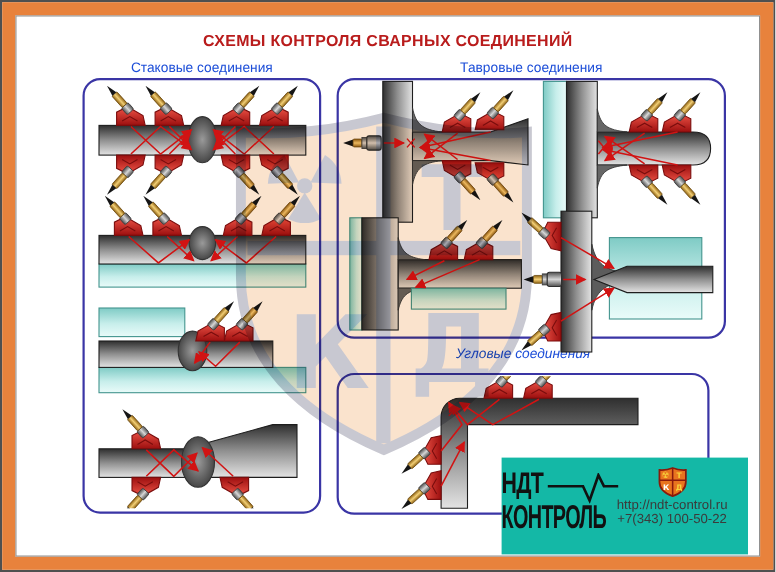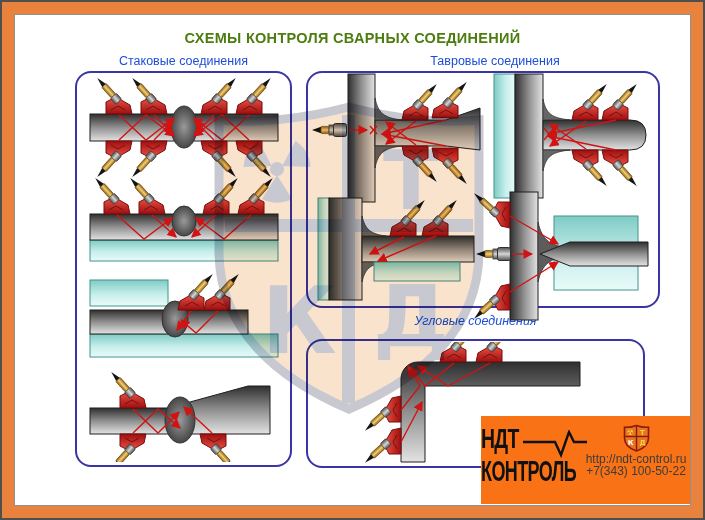--- a/index.html
+++ b/index.html
@@ -4,39 +4,39 @@
 <style>
   html,body{margin:0;padding:0;background:#d8d8d8;}
   #poster{position:relative;width:705px;height:520px;background:#fff;overflow:hidden;
           font-family:"Liberation Sans",sans-serif;}
   
   .frame-outer{position:absolute;inset:0;border:2px solid #4f4f4f;pointer-events:none;z-index:90;}
   .frame-orange{position:absolute;inset:2px;border:12px solid #e8823c;pointer-events:none;z-index:90;}
   .frame-inner{position:absolute;inset:14px;border:1px solid #909090;pointer-events:none;z-index:90;}
   
   .title{position:absolute;left:0;top:30px;width:100%;text-align:center;
-         font-size:14.5px;font-weight:bold;color:#4d7c0f;letter-spacing:.3px;z-index:5;}
+         font-size:14.5px;font-weight:bold;color:#b91c1c;letter-spacing:.3px;z-index:5;}
   .seclabel{position:absolute;font-size:12.5px;color:#1d4ed8;text-align:center;z-index:5;}
   #lbl-butt{left:75px;top:54px;width:217px;}
-  #lbl-tee{left:318px;top:54px;width:354px;}
+  #lbl-tee{left:306px;top:54px;width:354px;}
   #lbl-corner{left:306px;top:314px;width:339px;font-style:italic;}
   
   .panel{position:absolute;border:2px solid #3a35a5;border-radius:16px;z-index:4;}
   #panel-butt{left:75px;top:71px;width:213px;height:392px;}
   #panel-tee{left:306px;top:71px;width:350px;height:233px;}
   #panel-corner{left:306px;top:339px;width:335px;height:125px;}
   
   .diag{position:absolute;z-index:10;}
   .beam{fill:none;stroke:#d11313;stroke-width:1.4;}
   .beamx{stroke:#d11313;stroke-width:1.3;}
   
   #watermark{position:absolute;left:213px;top:101px;width:272px;height:314px;
              mix-blend-mode:multiply;opacity:.55;pointer-events:none;z-index:40;}
   
-  #logo-block{position:absolute;left:481px;top:416px;width:224px;height:88px;background:#f97316;z-index:45;}
+  #logo-block{position:absolute;left:456px;top:416px;width:224px;height:88px;background:#14b8a6;z-index:45;}
   #logo-ndt{position:absolute;left:0;top:8px;font-size:27px;font-weight:bold;color:#111;
             transform:scaleX(.72);transform-origin:0 0;letter-spacing:-1px;}
   #logo-pulse{position:absolute;left:40px;top:14px;}
   #logo-kontrol{position:absolute;left:0;top:38px;font-size:30px;font-weight:bold;color:#111;
             transform:scaleX(.60);transform-origin:0 0;letter-spacing:-1px;}
   #logo-shield{position:absolute;left:142px;top:8px;}
   #contacts{position:absolute;right:-2px;top:38px;width:142px;text-align:center;
             font-size:12px;line-height:11.8px;color:#3b3b3b;}
 </style>
 </head>

